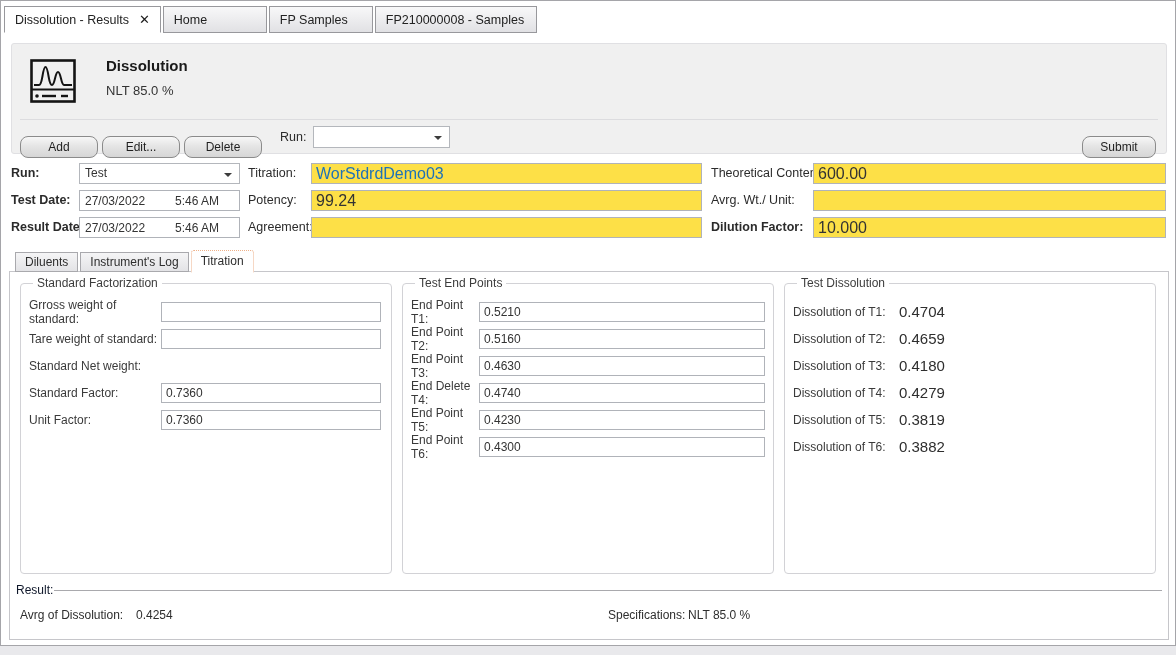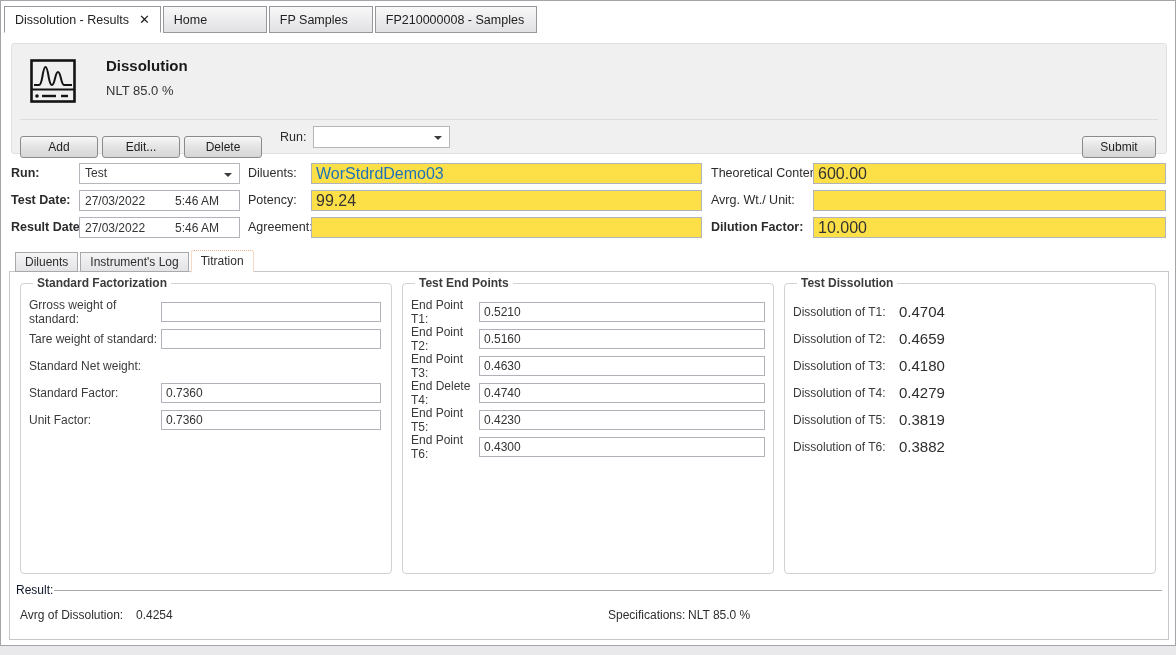--- a/index.html
+++ b/index.html
@@ -36,21 +36,21 @@
     background:#f0f0f0; border:1px solid #e0e0e3; border-radius:3px;
   }
   .hdr-icon { position:absolute; left:18px; top:15px; width:46px; height:44px; }
   .hdr-title { position:absolute; left:94px; top:13px; font-size:15px; font-weight:bold; color:#1a1a1a; }
   .hdr-sub   { position:absolute; left:94px; top:39px; font-size:13px; color:#333; }
   .hdr-sep   { position:absolute; left:8px; right:8px; top:75px; border-top:1px solid #dcdcdf; }
   .toolbar { position:absolute; left:8px; right:8px; top:76px; height:34px; display:flex; align-items:center; }
   .btn {
     width:78px; height:22px; font-size:12px; color:#1f1f1f; text-align:center; line-height:20px;
     background:linear-gradient(#f7f7f7,#e4e4e4 48%,#d6d6d6);
-    border:1px solid #8b8b8b; border-radius:3px; margin-right:4px; cursor:pointer;margin-top:20px;
+    border:1px solid #8b8b8b; border-radius:8px; margin-right:4px; cursor:pointer;margin-top:20px;
   }
   .toolbar .run-label { margin-left:14px; margin-right:7px; font-size:12.5px; color:#2b2b2b; }
   .combo {
     position:relative; height:22px; background:#fff; border:1px solid #b4b7bc;
     font-size:12px; color:#333; padding:2px 18px 14px 5px; cursor:pointer;
   }
   .combo .arrow {
     position:absolute; right:7px; top:9px; width:0; height:0;
     border-left:4px solid transparent; border-right:4px solid transparent; border-top:4px solid #3c3c3c;
   }
@@ -83,21 +83,21 @@
   }
   
   .content {
     position:absolute; left:8px; top:270px; width:1160px; height:369px;
     background:#fff; border:1px solid #c6c6ca;
   }
   fieldset.group {
     position:absolute; top:4px; height:298px; width:372px;
     border:1px solid #d2d2d6; border-radius:4px; padding:8px 8px 0 8px;
   }
-  fieldset.group legend { font-size:12px; color:#3c3c3c; margin-left:4px; padding:0 4px;font-weight:bold; }
+  fieldset.group legend { font-size:12px; color:#3c3c3c; margin-left:4px; padding:0 4px; }
   .g-sf { left:10px; } .g-ep { left:392px; } .g-td { left:774px; }
   .row { display:flex; align-items:center; height:27px; }
   .row .lab { font-size:12px; color:#3a3a3a; flex:none; }
   .g-sf .lab { width:132px; }
   .g-sf .inp { width:220px; }
   .g-ep .lab { width:68px; }
   .g-ep .inp { flex:1; }
   .g-td { padding-top:12px; }
   .g-td .lab { width:98px; }
   .g-td .val { font-size:15px; color:#2e2e2e; margin-left:8px; }
@@ -163,21 +163,21 @@
     </div>
   </div>
 
   <div>
 
     <span class="frm-label b" style="left:10px;top:162px">Run:</span>
     <div class="combo frm-combo" style="left:78px;top:162px;width:161px">
       <span>Test</span>
       <span class="arrow"></span>
     </div>
-    <span class="frm-label" style="left:247px;top:162px">Diluents:</span>
+    <span class="frm-label" style="left:247px;top:162px">Titration:</span>
     <input class="field link" style="left: 310px; top: 162px; width: 391px;" value="WorStdrdDemo03">
     <span class="frm-label" style="left:710px;top:162px">Theoretical Content:</span>
     <input class="field" style="left: 812px; top: 162px; width: 353px;" value="600.00">
 
     <span class="frm-label b" style="left:10px;top:189px">Test Date:</span>
     <div class="datefield" style="left:78px;top:189px;width:161px">
       <span class="d">27/03/2022</span>
       <span class="t">5:46 AM</span>
     </div>
     <span class="frm-label" style="left:247px;top:189px">Potency:</span>

